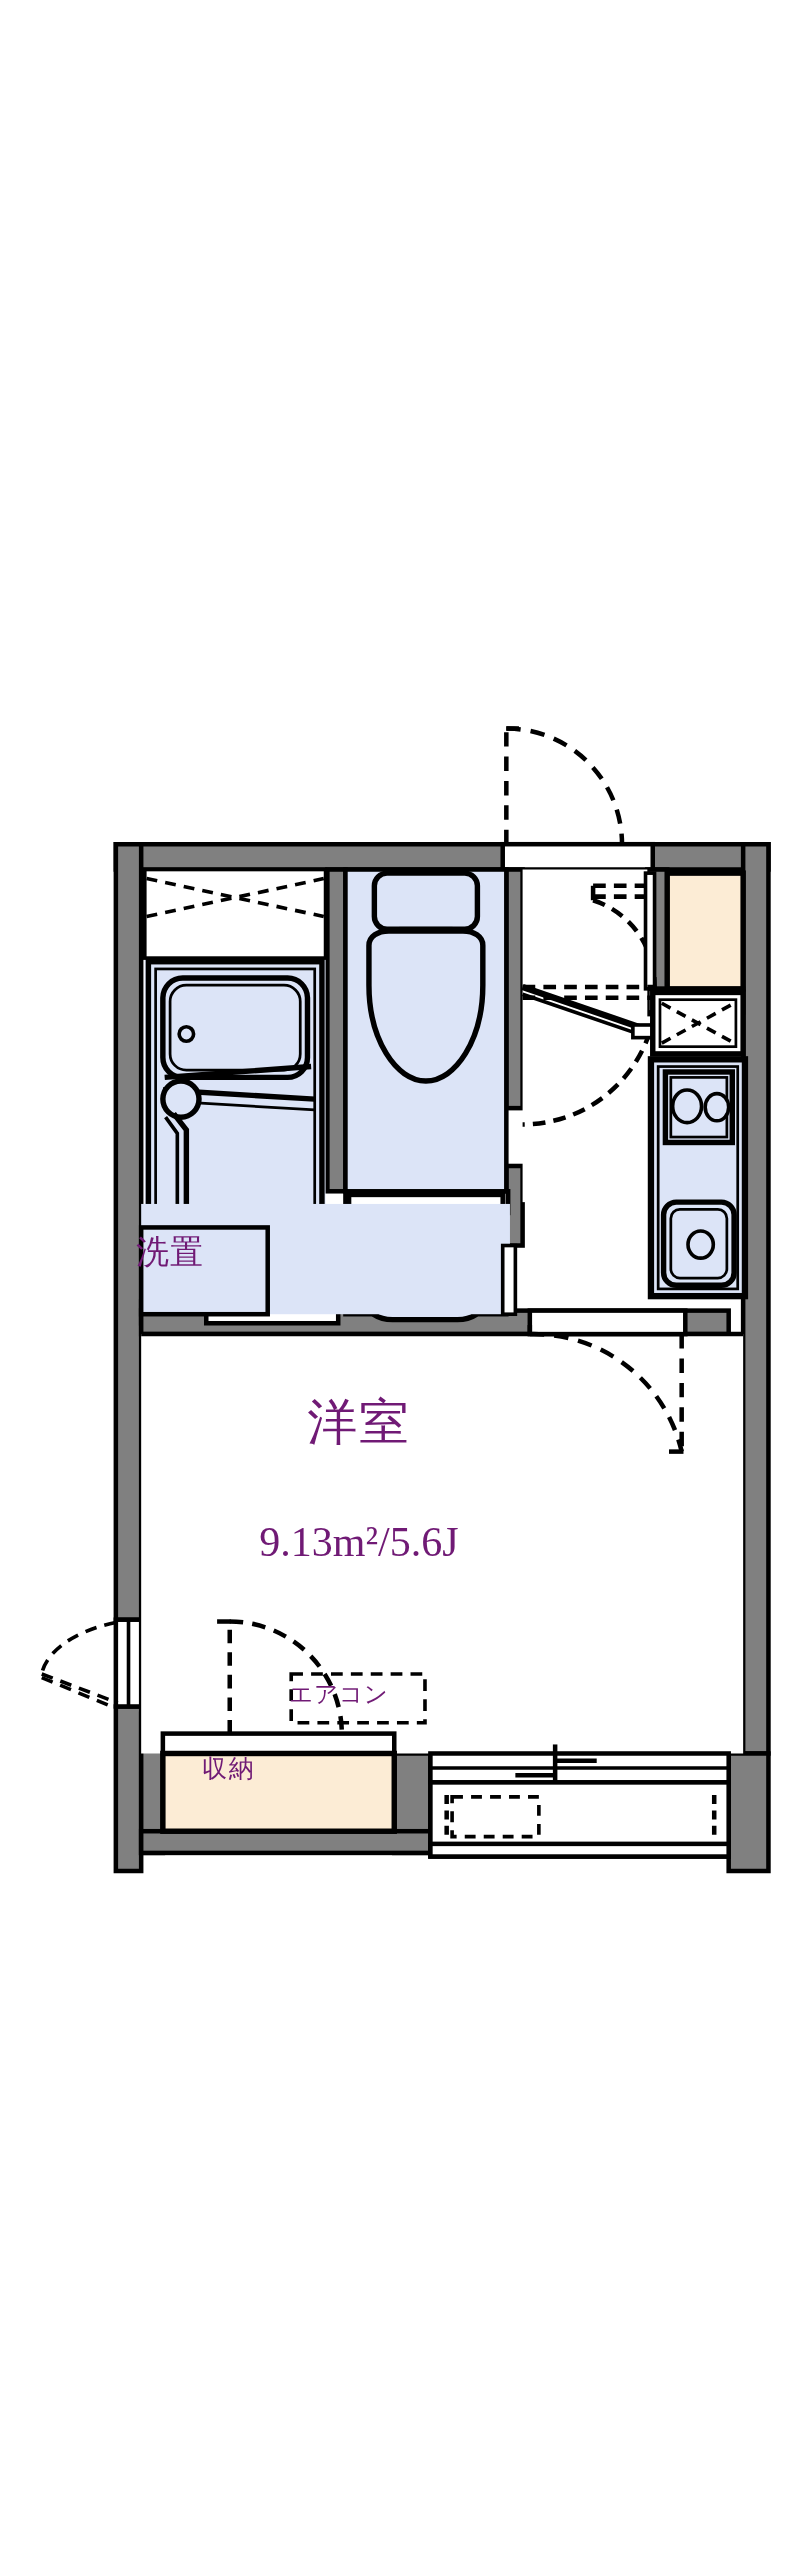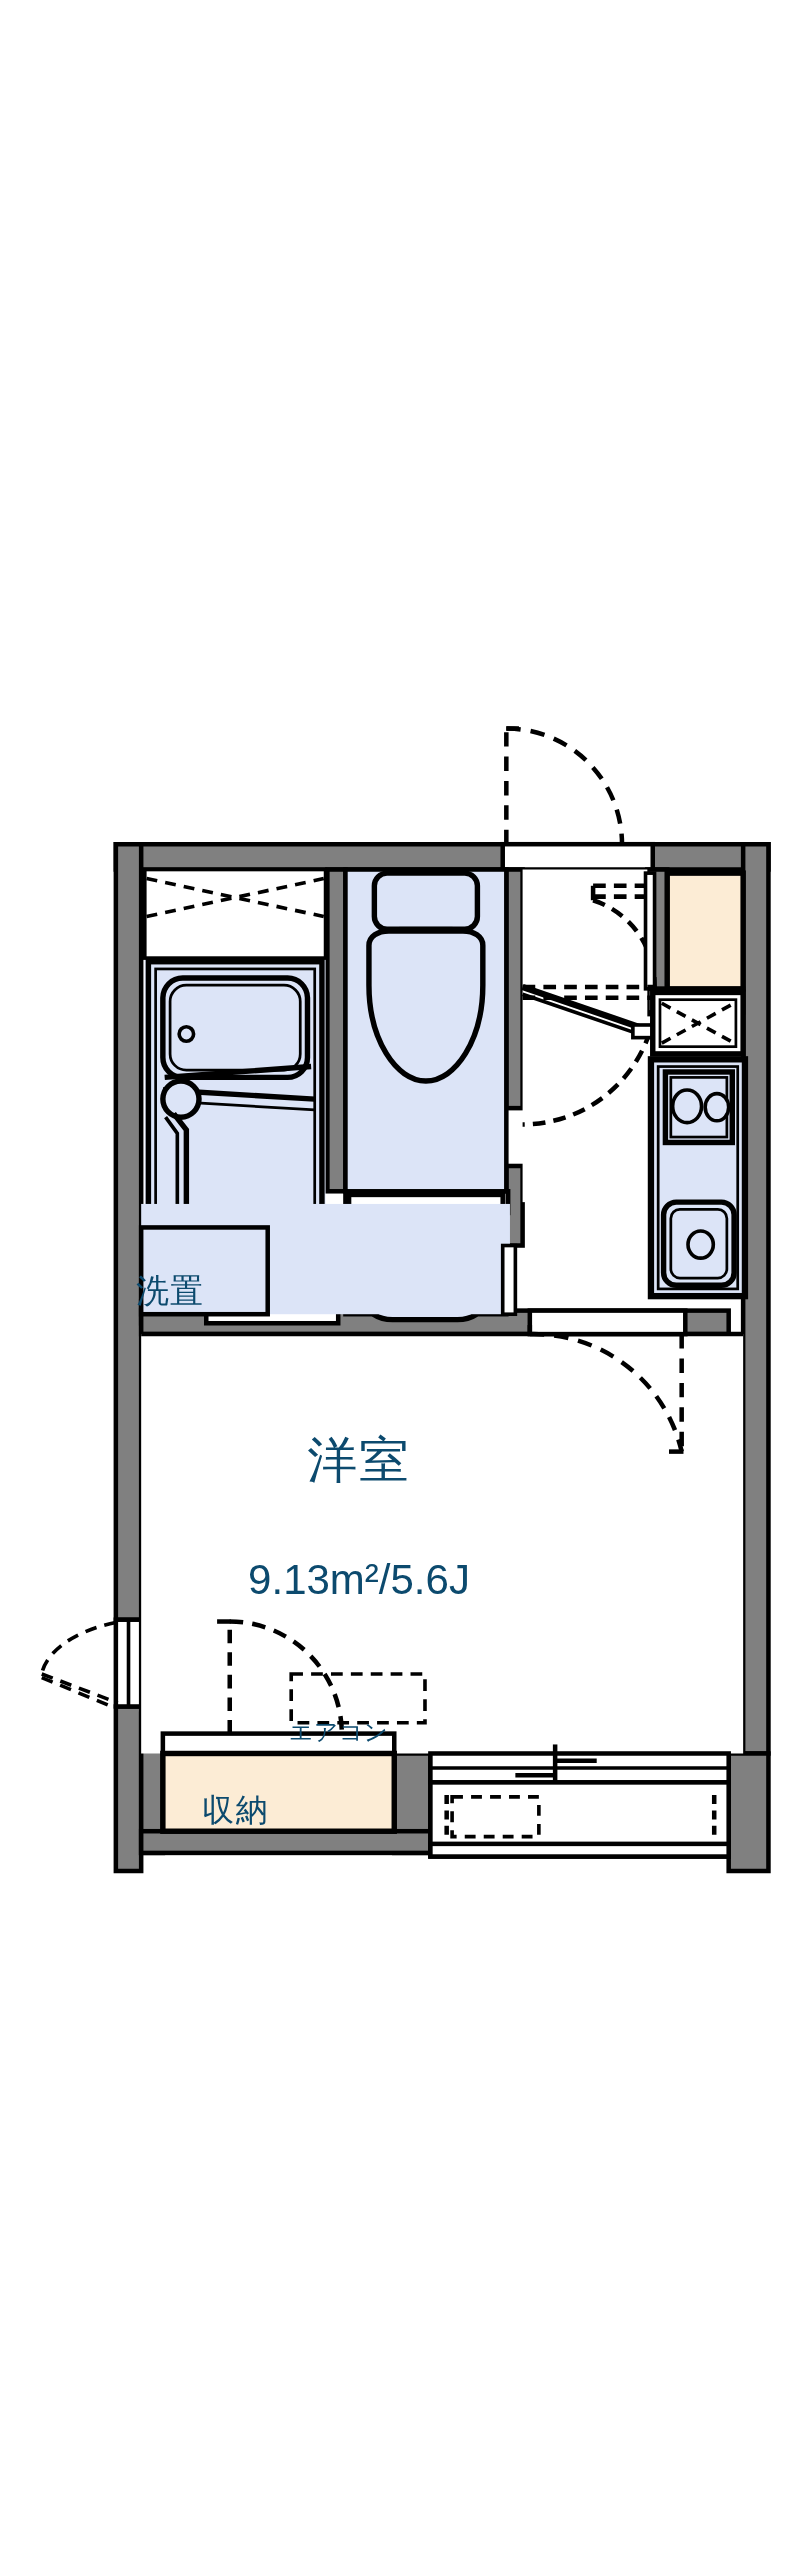--- a/index.html
+++ b/index.html
@@ -23,26 +23,25 @@
   #plan-svg {
     position: absolute;
     left: 0;
     top: 0;
     width: 812px;
     height: 2576px;
     display: block;
   }
   .lbl {
     position: absolute;
-    color: #0c4a6e;
-    font-family: Liberation Sans, sans-serif;
+    color: #701a75;
+    font-family: Liberation Serif, serif;
     white-space: nowrap;
     line-height: 1;
     text-align: center;
-    margin-top: 38px;
   }
   #label-room-name {
     font-size: 50px;
     letter-spacing: 1.8px;
     left: 0; right: 0;
     top: 1397px;
     transform: translateX(-47px);
   }
   #label-room-area {
     font-size: 42px;
@@ -50,21 +49,21 @@
     top: 1521px;
     transform: translateX(-47px);
   }
   #label-washer {
     font-size: 33px;
     letter-spacing: 0.9px;
     left: 136px;
     top: 1236px;
   }
   #label-closet {
-    font-size: 32px;
+    font-size: 25px;
     letter-spacing: 1.8px;
     left: 202px;
     top: 1756px;
   }
   #label-aircon {
     font-size: 23.5px;
     letter-spacing: 0.9px;
     left: 289px;
     top: 1683px;
   }

